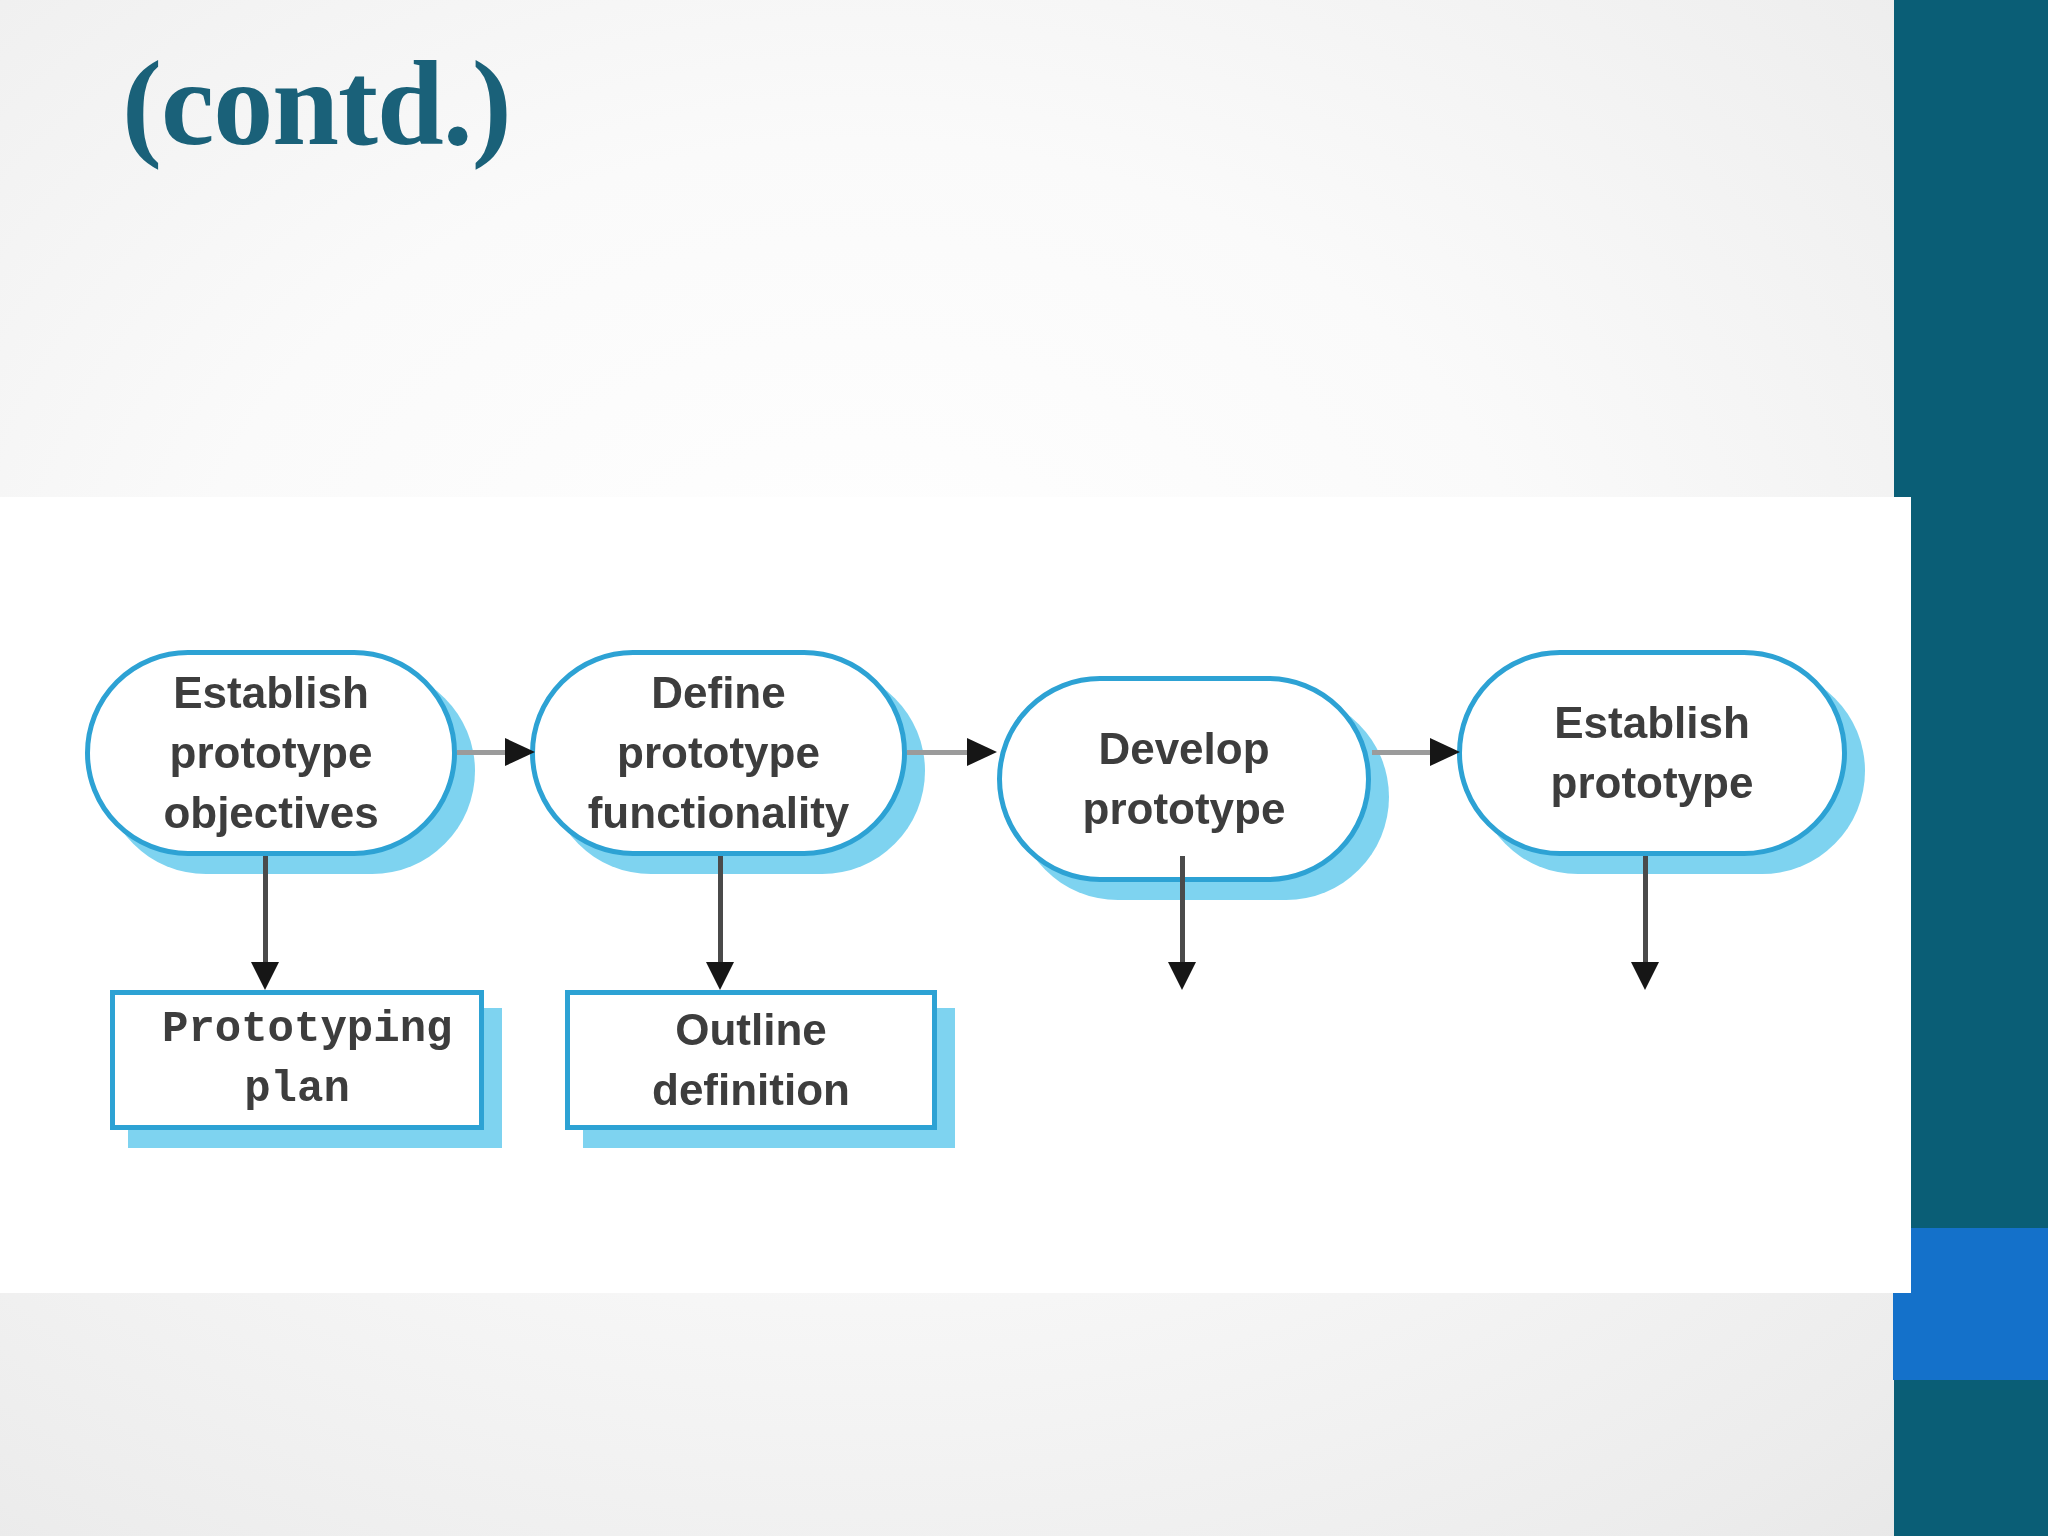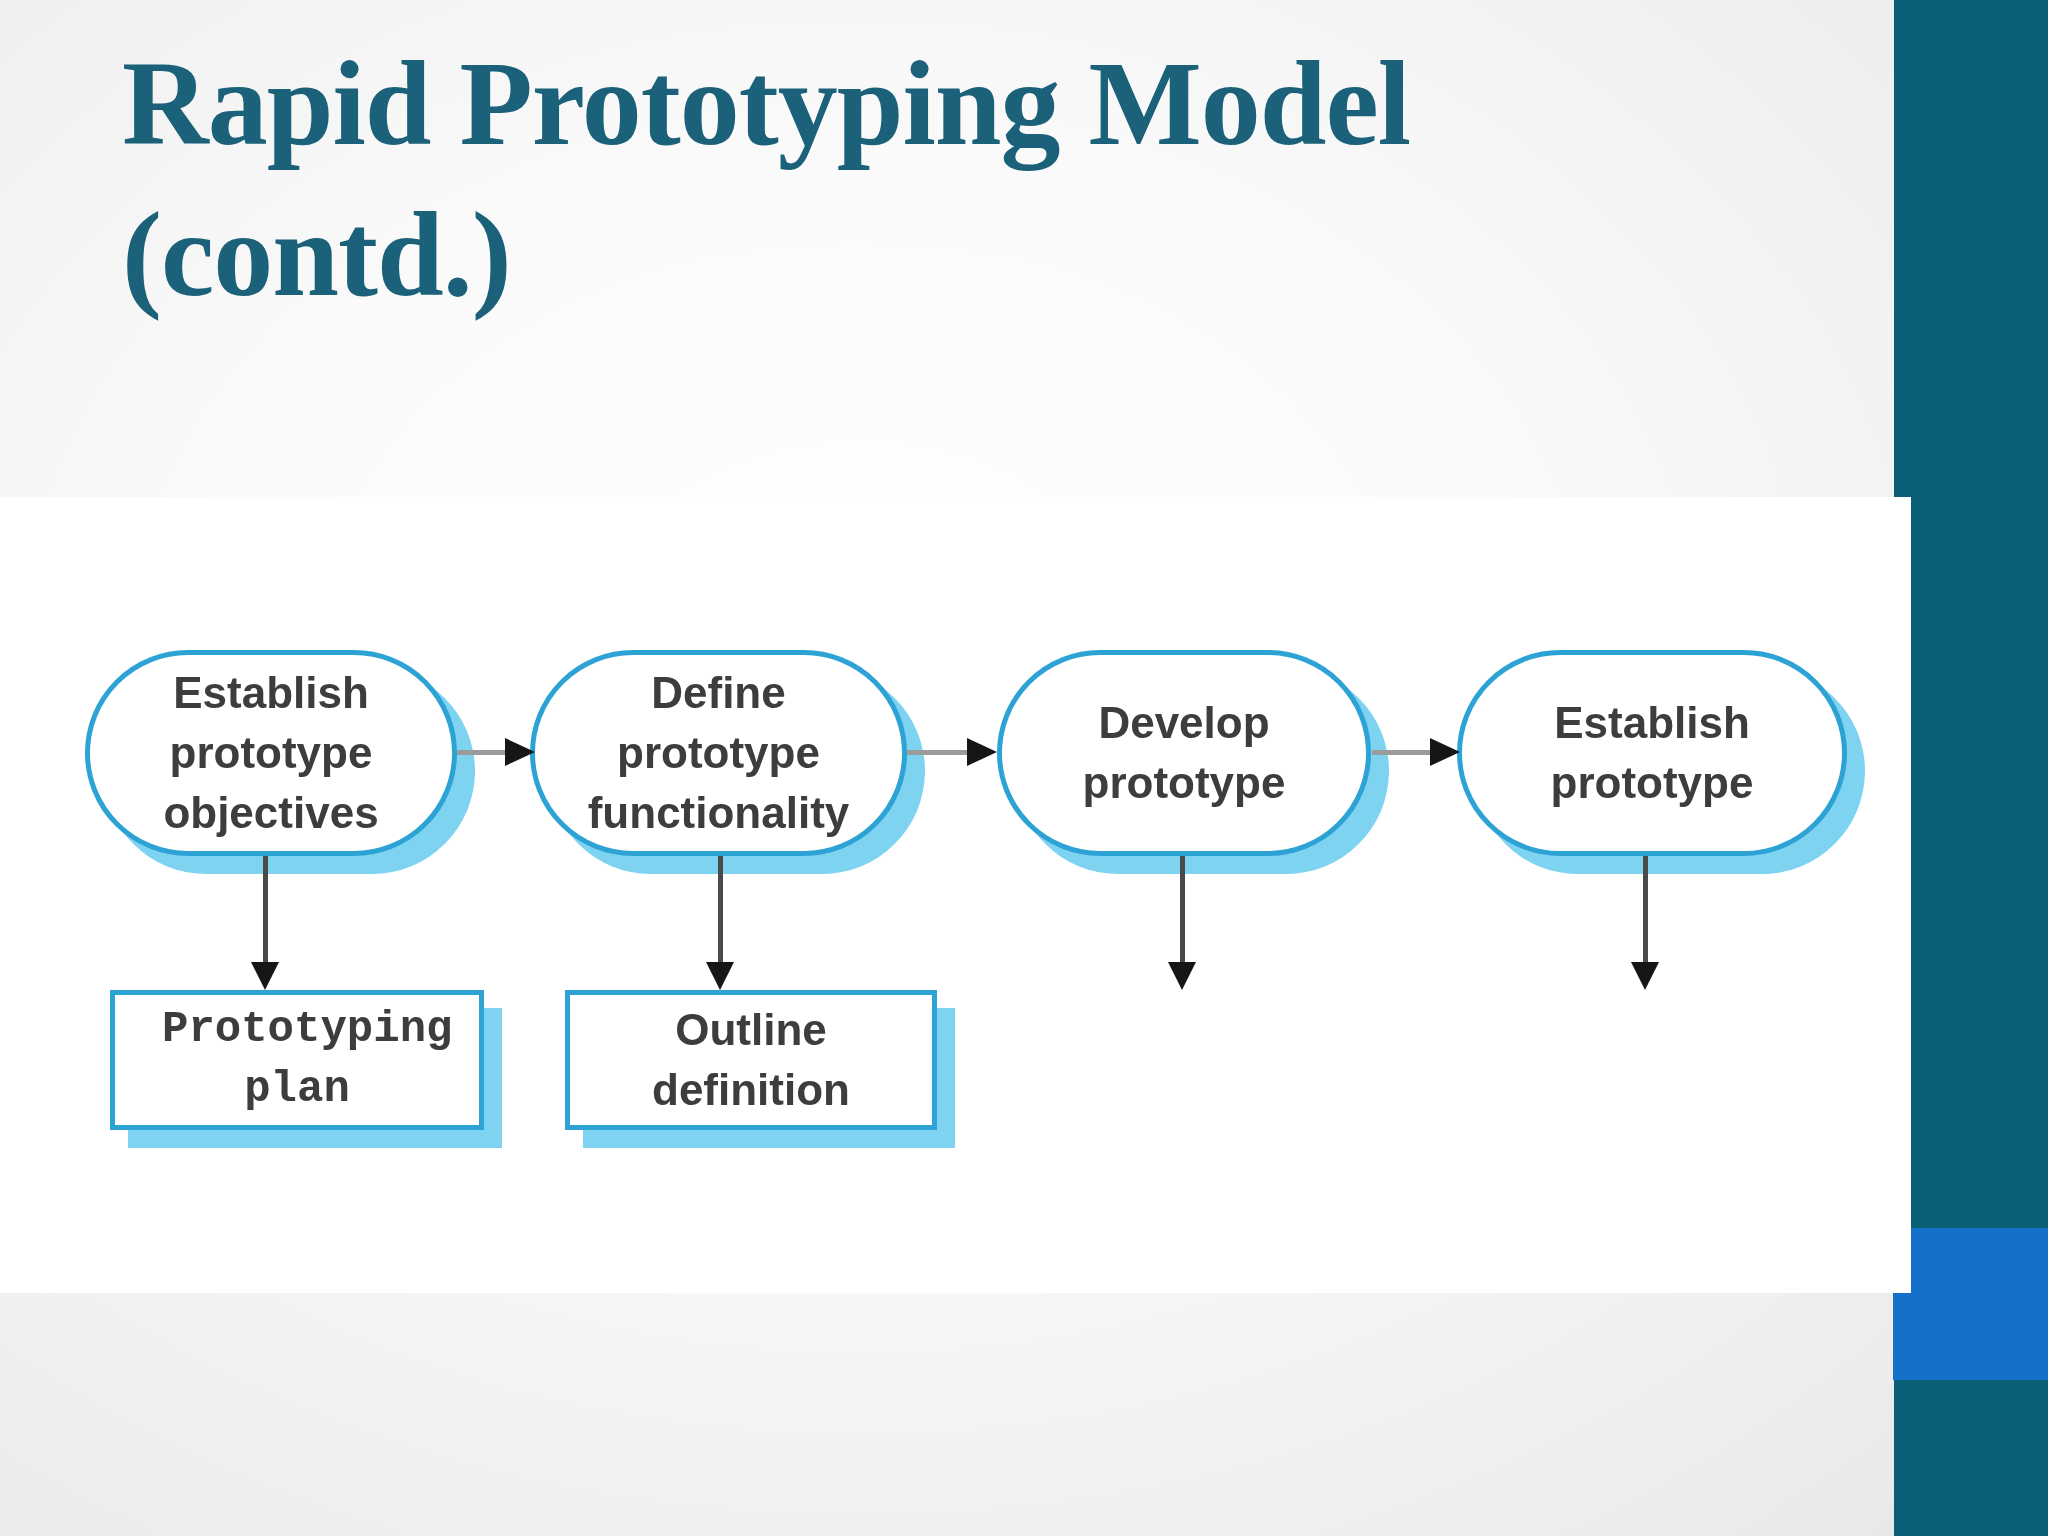--- a/index.html
+++ b/index.html
@@ -58,21 +58,21 @@
     display:flex;align-items:center;justify-content:center;
     box-sizing:border-box;
   }
   .shape-label{
     font-size:44px;line-height:1.36;font-weight:700;
     color:var(--shape-text-gray);
     text-align:center;
   }
   .oval-1{left:85px;width:372px;}
   .oval-2{left:530px;width:377px;}
-  .oval-3{left:997px;width:374px;}
+  .oval-3{left:997px;width:374px;margin-top:26px;}
   .oval-4{left:1457px;width:390px;}
   .oval-1 .shape-label{width:260px;text-align:center;}
   .oval-2 .shape-label{width:290px;}
   .oval-3 .shape-label{width:240px;}
   .oval-4 .shape-label{width:240px;}
   .rect-1{left:110px;width:374px;font-family:Liberation Mono, monospace;}
   .rect-2{left:565px;width:372px;}
   .rect-3{left:1028px;width:310px;}
   .rect-4{left:1492px;width:306px;}
   .rect .shape-label{width:270px;}
@@ -111,21 +111,20 @@
 </head>
 <body>
 
 <div class="slide">
 
   <div class="teal-bar"></div>
   <div class="blue-square"></div>
   <div class="white-panel"></div>
 
   <div class="title">
-    <div>Rapid Prototyping Model</div>
     <div>(contd.)</div>
   </div>
 
   <div class="oval oval-1">
     <div class="shape-label">Establish prototype objectives</div>
   </div>
   <div class="oval oval-2">
     <div class="shape-label">Define prototype functionality</div>
   </div>
   <div class="oval oval-3">

